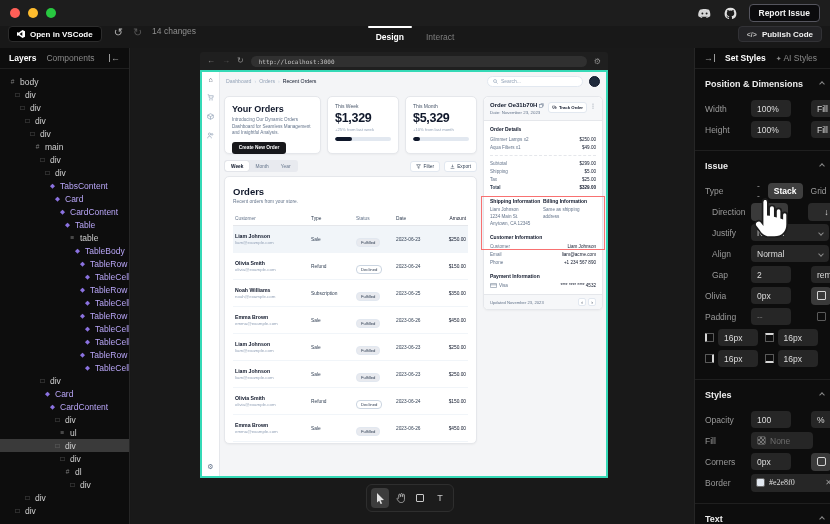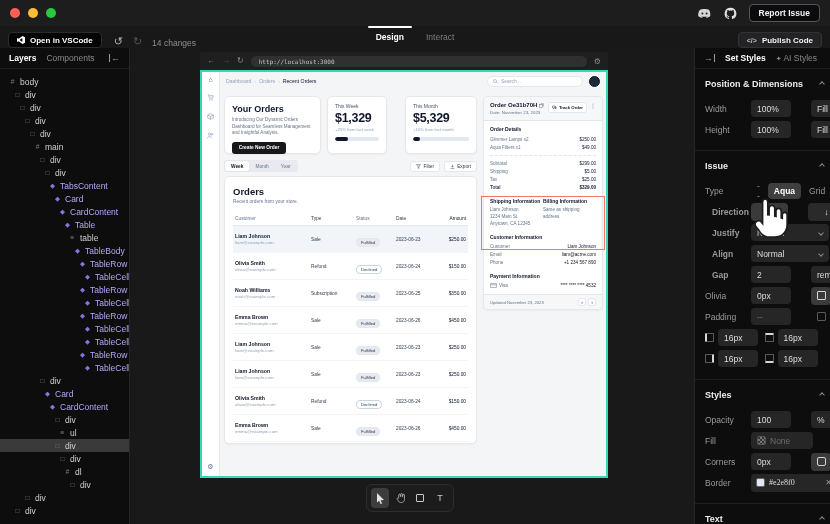--- a/index.html
+++ b/index.html
@@ -10,21 +10,21 @@
   
   .titlebar{position:absolute;top:0;left:0;right:0;height:26px;background:#1d1d1d;display:flex;align-items:center;padding:0 10px;z-index:6;}
   .lights{display:flex;gap:8px;align-items:center;}
   .light{width:10px;height:10px;border-radius:50%;}
   .l-red{background:#ff5f57;}.l-yellow{background:#febc2e;}.l-green{background:#28c840;}
   .titlebar-right{margin-left:auto;display:flex;align-items:center;gap:12px;}
   .tb-icon{color:#d7d7d7;display:flex;align-items:center;}
   .report-btn{background:#0b0b0d;border:1px solid #55555e;color:#f2f2f2;font-size:8.5px;font-weight:bold;border-radius:4px;padding:4px 9px;line-height:1;}
 
   
-  .topbar{position:absolute;top:26px;left:0;right:0;height:22px;background:#181818;display:flex;align-items:flex-end;padding:0 8px;z-index:6;}
+  .topbar{position:absolute;top:26px;left:0;right:0;height:22px;background:#181818;display:flex;align-items:flex-start;padding:0 8px;z-index:6;}
   .vscode-btn{display:flex;align-items:center;gap:5px;background:#040404;border-radius:4px;height:16px;padding:0 8px;color:#fff;font-size:8px;font-weight:bold;border:1px solid #2c2c2c;}
   .hist{display:flex;align-items:center;gap:10px;margin-left:12px;font-size:11px;}
   .undo{color:#b3b3b3;}.redo{color:#565656;}
   .changes{color:#8f8f8f;font-size:8.5px;margin-left:10px;}
   .mode-tabs{position:absolute;left:340px;top:0;width:150px;height:22px;display:flex;justify-content:center;align-items:center;gap:18px;}
   .mode-tab{font-size:8.5px;color:#7e7e7e;position:relative;padding:4px 2px;}
   .mode-tab.is-active{color:#fff;font-weight:bold;}
   .mode-underline{position:absolute;top:-2px;left:-6px;right:-6px;height:2px;background:#fff;border-radius:1px;}
   .topbar-right{margin-left:auto;display:flex;align-items:center;gap:8px;}
   .publish-btn{display:flex;align-items:center;gap:5px;background:#232326;border:1px solid #323236;border-radius:4px;height:16px;padding:0 8px;color:#f0f0f0;font-size:8px;font-weight:bold;}
@@ -70,21 +70,21 @@
   .search-txt{font-size:5px;color:#94a3b8;}
   .avatar{width:11px;height:11px;border-radius:50%;background:#1e293b;margin-left:6px;border:1px solid #0f172a;}
 
   .pg-content{position:absolute;left:18px;top:18px;right:0;bottom:0;}
   .pcard{position:absolute;background:#fff;border:1px solid #e5e7eb;border-radius:5px;box-shadow:0 1px 2px rgba(0,0,0,.04);}
   .card-hero{left:4px;top:6px;width:97px;height:58px;padding:7px 7px;}
   .hero-title{font-size:9px;font-weight:bold;color:#0f172a;}
   .hero-desc{font-size:4.6px;color:#64748b;line-height:1.45;margin-top:3px;}
   .hero-btn{margin-top:5px;background:#18181b;color:#fff;font-size:4.8px;font-weight:bold;border-radius:3px;height:12px;width:54px;display:flex;align-items:center;justify-content:center;}
   .stat-card{padding:6px 7px;}
-  .stat-1{left:107px;top:6px;width:60px;height:58px;}
+  .stat-1{left:107px;top:6px;width:72px;height:58px;}
   .stat-2{left:185px;top:6px;width:72px;height:58px;}
   .stat-label{font-size:5px;color:#475569;}
   .stat-value{font-size:12.5px;font-weight:bold;color:#0f172a;margin-top:2px;letter-spacing:-.3px;}
   .stat-note{font-size:4.2px;color:#94a3b8;margin-top:2px;}
   .progress{margin-top:5px;height:4px;border-radius:2px;background:#e2e8f0;overflow:hidden;}
   .progress-fill{height:100%;background:#0f172a;border-radius:2px;}
 
   .tabs-row{position:absolute;left:4px;top:70px;width:253px;height:12px;display:flex;align-items:center;}
   .seg-tabs{display:flex;background:#e8eaef;border-radius:3px;padding:1px;height:12px;}
   .seg-tab{font-size:4.8px;color:#64748b;padding:0 6px;display:flex;align-items:center;border-radius:2px;}
@@ -143,21 +143,21 @@
   
   .right-panel{position:absolute;top:48px;right:0;width:136px;bottom:0;background:#0d0d0d;border-left:1px solid #262626;z-index:5;overflow:hidden;}
   .sec{padding:8px 6px 10px 10px;border-bottom:1px solid #1f1f1f;}
   .sec-title-row{display:flex;align-items:center;height:14px;margin-bottom:7px;}
   .sec-title{font-size:9px;font-weight:bold;color:#ececec;}
   .chev{width:4px;height:4px;border-right:1px solid #8a8a8a;border-bottom:1px solid #8a8a8a;display:inline-block;}
   .chev-down{transform:rotate(45deg);}
   .chev-up{transform:rotate(-135deg);margin-left:auto;}
   .srow{display:flex;align-items:center;height:21px;}
   .slabel{font-size:8.5px;color:#9a9a9a;flex:0 0 46px;}
-  .slabel.ind{padding-left:7px;font-weight:bold;}
+  .slabel.ind{padding-left:7px;}
   .sctl{margin-left:auto;display:flex;gap:20px;align-items:center;}
   .sinput{height:17px;background:#262626;border-radius:4px;font-size:8.5px;color:#dedede;display:flex;align-items:center;padding:0 6px;}
   .w-main{width:40px;}
   .w-unit{width:34px;justify-content:space-between;}
   .w-unit .chev{margin-left:3px;}
   .ghost{color:#6d6d6d;}
   .segbar{margin-left:auto;display:flex;align-items:center;gap:2px;}
   .segopt{font-size:8.5px;color:#9a9a9a;padding:3px 6px;border-radius:4px;}
   .segopt.is-active{background:#3f3f3f;color:#fff;font-weight:bold;}
   .dirbtn{width:37px;height:18px;border-radius:4px;background:#2a2a2a;display:flex;align-items:center;justify-content:center;color:#dcdcdc;font-size:9px;}
@@ -774,21 +774,21 @@
     <div class="sec">
       <div class="sec-title-row">
         <span class="sec-title">Issue</span>
         <span class="chev chev-up"></span>
       </div>
       <div class="srow">
         <span class="slabel">Type</span>
         <span class="segbar">
 
         <span class="segopt"><span>--</span></span>
-            <span class="segopt is-active"><span>Aqua</span></span>
+            <span class="segopt is-active"><span>Stack</span></span>
             <span class="segopt"><span>Grid</span></span>
           </span>
       </div>
       <div class="srow">
         <span class="slabel ind">Direction</span>
         <span class="sctl">
           <span class="dirbtn sel">
               <span>→</span>
             </span>
           <span class="dirbtn">

